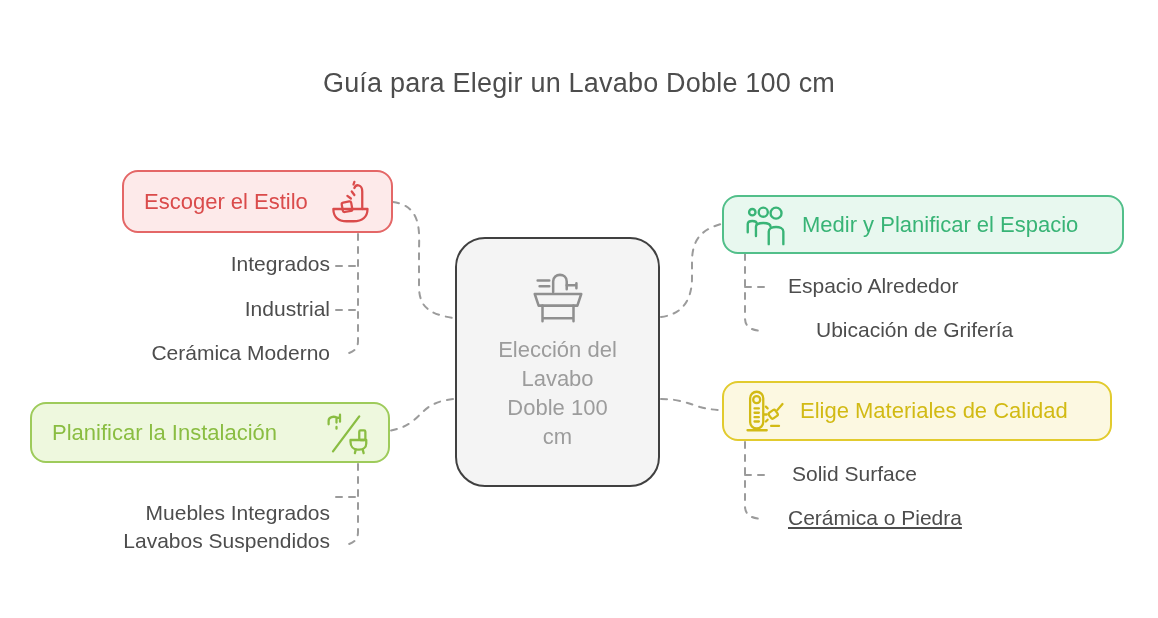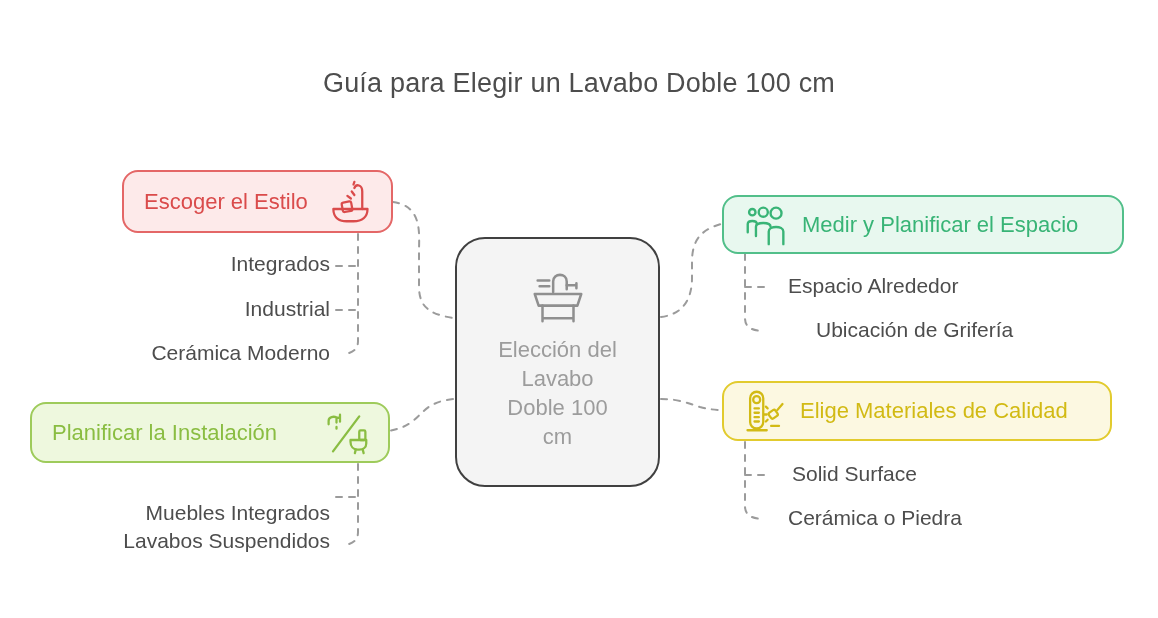--- a/index.html
+++ b/index.html
@@ -179,15 +179,15 @@
         <path d="M 4 47 L 26 47"></path>
         <rect x="29" y="25" width="9" height="8" rx="2" transform="rotate(-35 33 29)"></rect>
         <path d="M 38 24 L 44 17"></path>
         <path d="M 27 22 L 25 20 M 26 29 L 23 29 M 27 35 L 25 37"></path>
         <path d="M 31 42 L 40 42"></path>
       </svg>
     </span>
     <span>Elige Materiales de Calidad</span>
   </div>
   <div class="item" style="left:792px; top:462px;">Solid Surface</div>
-  <div class="item" style="left:788px; top:506px;">Cerámica o Piedra</div>
+  <div class="item" style="left:788px; top:506px;text-decoration:underline;">Cerámica o Piedra</div>
 
 </div>
 
 </body></html>

